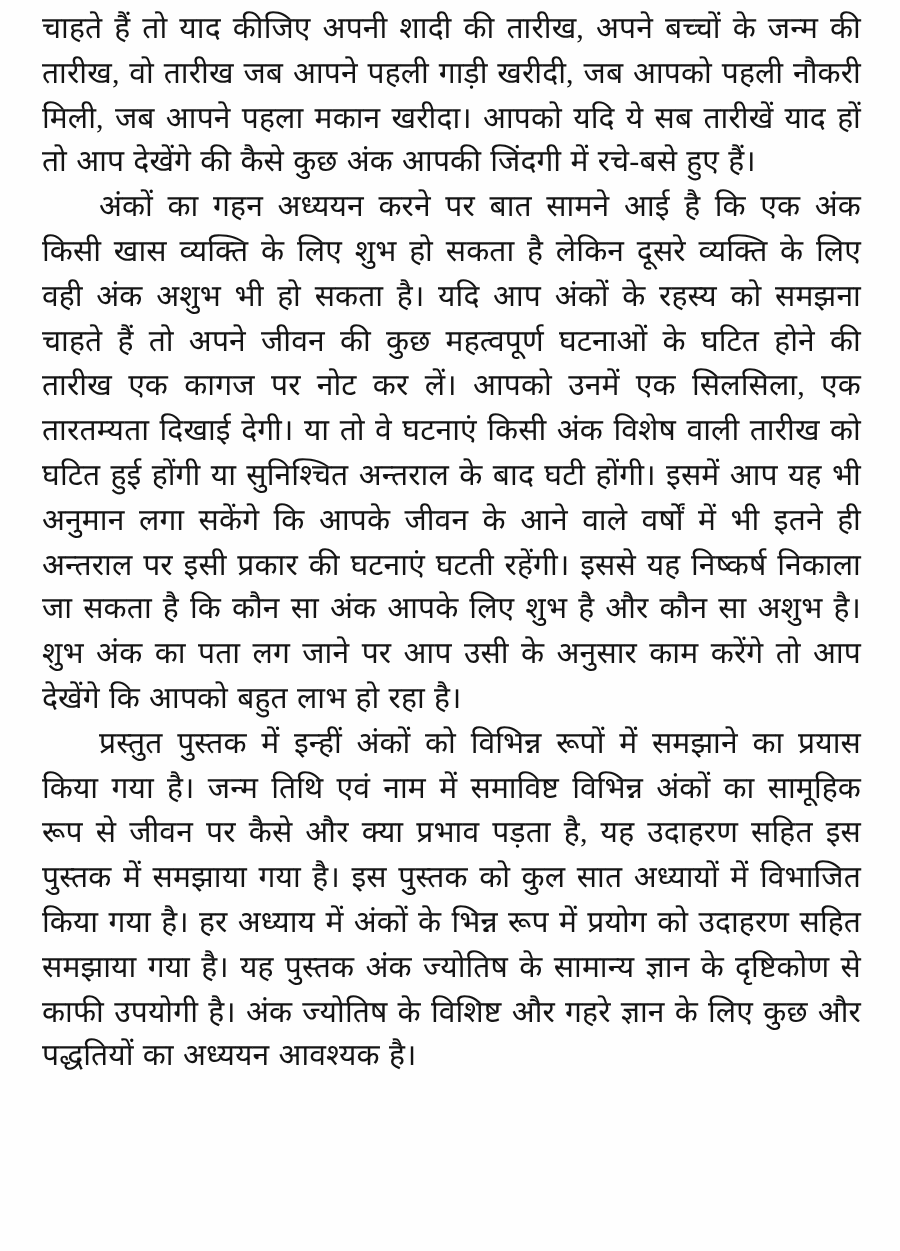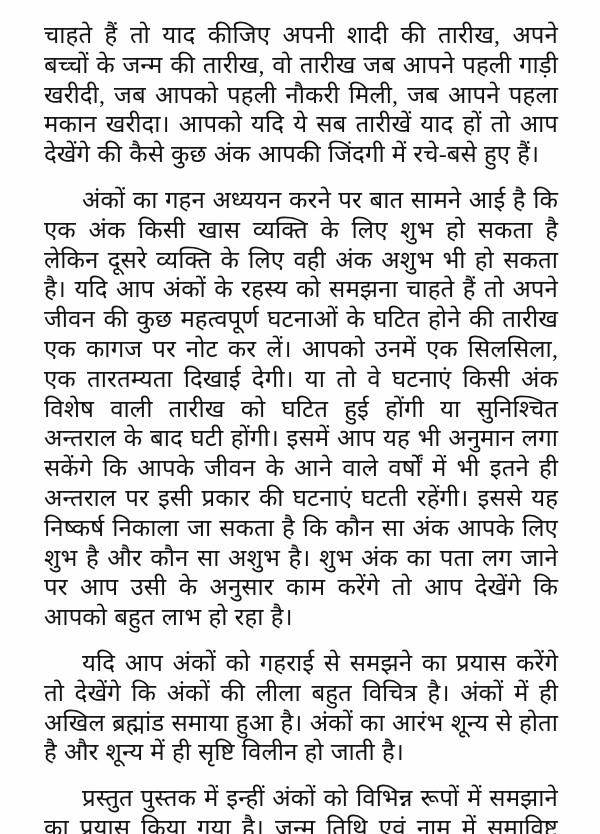--- a/index.html
+++ b/index.html
@@ -11,32 +11,31 @@
     width: 600px;
     height: 834px;
     box-sizing: border-box;
     background: #fefefe;
     padding: 5px 26px 8px 28px;
     overflow: hidden;
     font-family: "Liberation Serif", "DejaVu Serif", serif;
     color: #141414;
   }
   .para {
-    margin: 16px;
-    font-size: 24px;
+    margin: 0;
+    font-size: 20px;
     line-height: 29.8px;
     text-align: justify;
     word-spacing: 1px;
     letter-spacing: 0.1px;
   }
   .para.indent {
     text-indent: 38px;
   }
 </style>
 </head>
 <body>
 
 <div class="page">
   <p class="para">चाहते हैं तो याद कीजिए अपनी शादी की तारीख, अपने बच्चों के जन्म की तारीख, वो तारीख जब आपने पहली गाड़ी खरीदी, जब आपको पहली नौकरी मिली, जब आपने पहला मकान खरीदा। आपको यदि ये सब तारीखें याद हों तो आप देखेंगे की कैसे कुछ अंक आपकी जिंदगी में रचे-बसे हुए हैं।</p>
   <p class="para indent">अंकों का गहन अध्ययन करने पर बात सामने आई है कि एक अंक किसी खास व्यक्ति के लिए शुभ हो सकता है लेकिन दूसरे व्यक्ति के लिए वही अंक अशुभ भी हो सकता है। यदि आप अंकों के रहस्य को समझना चाहते हैं तो अपने जीवन की कुछ महत्वपूर्ण घटनाओं के घटित होने की तारीख एक कागज पर नोट कर लें। आपको उनमें एक सिलसिला, एक तारतम्यता दिखाई देगी। या तो वे घटनाएं किसी अंक विशेष वाली तारीख को घटित हुई होंगी या सुनिश्चित अन्तराल के बाद घटी होंगी। इसमें आप यह भी अनुमान लगा सकेंगे कि आपके जीवन के आने वाले वर्षों में भी इतने ही अन्तराल पर इसी प्रकार की घटनाएं घटती रहेंगी। इससे यह निष्कर्ष निकाला जा सकता है कि कौन सा अंक आपके लिए शुभ है और कौन सा अशुभ है। शुभ अंक का पता लग जाने पर आप उसी के अनुसार काम करेंगे तो आप देखेंगे कि आपको बहुत लाभ हो रहा है।</p>
-  <p class="para indent">यदि आप अंकों को गहराई से समझने का प्रयास करेंगे तो देखेंगे कि अंकों की लीला बहुत विचित्र है। अंकों में ही अखिल ब्रह्मांड समाया हुआ है। अंकों का आरंभ शून्य से होता है और शून्य में ही सृष्टि विलीन हो जाती है।</p>
   <p class="para indent">प्रस्तुत पुस्तक में इन्हीं अंकों को विभिन्न रूपों में समझाने का प्रयास किया गया है। जन्म तिथि एवं नाम में समाविष्ट विभिन्न अंकों का सामूहिक रूप से जीवन पर कैसे और क्या प्रभाव पड़ता है, यह उदाहरण सहित इस पुस्तक में समझाया गया है। इस पुस्तक को कुल सात अध्यायों में विभाजित किया गया है। हर अध्याय में अंकों के भिन्न रूप में प्रयोग को उदाहरण सहित समझाया गया है। यह पुस्तक अंक ज्योतिष के सामान्य ज्ञान के दृष्टिकोण से काफी उपयोगी है। अंक ज्योतिष के विशिष्ट और गहरे ज्ञान के लिए कुछ और पद्धतियों का अध्ययन आवश्यक है।</p>
 </div>
 
 </body></html>

